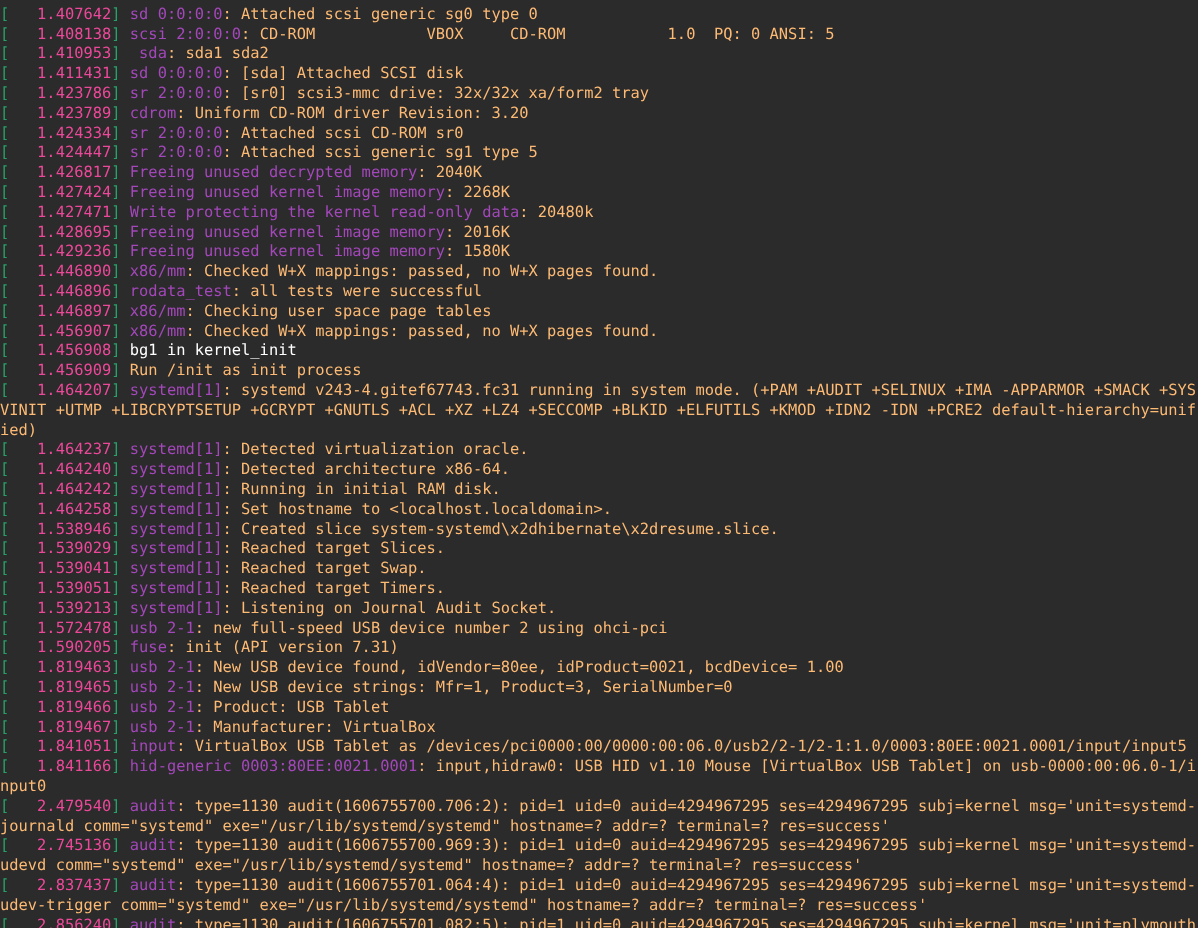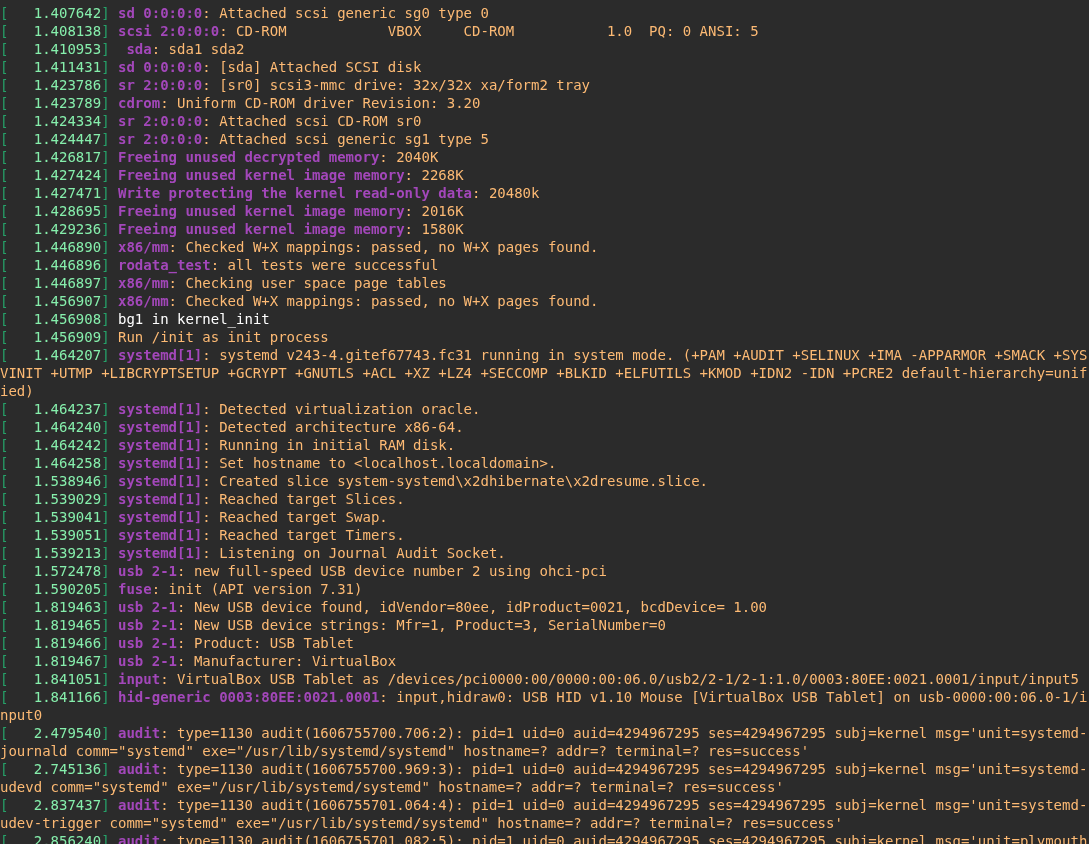--- a/index.html
+++ b/index.html
@@ -14,21 +14,21 @@
     height: 844px;
     overflow: hidden;
   }
   #term {
     padding: 4px 0 0 0;
     white-space: pre-wrap;
     word-break: break-all;
   }
   .line { }
   .br { color: #26a269; } 
-  .ts { color: #86efac; }
-  .src { color: #a347ba; font-weight: bold; }
+  .ts { color: #ec4899; }
+  .src { color: #a347ba; font-weight: normal; }
   .msg { color: #fdba74; }
   .bold { font-weight: normal; color: #ffffff; }
 </style>
 </head>
 <body>
 
 <div id="term"><div class="line"><span class="br">[</span><span class="ts">   1.407642</span><span class="br">] </span><span class="src">sd 0:0:0:0</span><span class="msg">: Attached scsi generic sg0 type 0</span></div><div class="line"><span class="br">[</span><span class="ts">   1.408138</span><span class="br">] </span><span class="src">scsi 2:0:0:0</span><span class="msg">: CD-ROM            VBOX     CD-ROM           1.0  PQ: 0 ANSI: 5</span></div><div class="line"><span class="br">[</span><span class="ts">   1.410953</span><span class="br">] </span><span class="src"> sda</span><span class="msg">: sda1 sda2</span></div><div class="line"><span class="br">[</span><span class="ts">   1.411431</span><span class="br">] </span><span class="src">sd 0:0:0:0</span><span class="msg">: [sda] Attached SCSI disk</span></div><div class="line"><span class="br">[</span><span class="ts">   1.423786</span><span class="br">] </span><span class="src">sr 2:0:0:0</span><span class="msg">: [sr0] scsi3-mmc drive: 32x/32x xa/form2 tray</span></div><div class="line"><span class="br">[</span><span class="ts">   1.423789</span><span class="br">] </span><span class="src">cdrom</span><span class="msg">: Uniform CD-ROM driver Revision: 3.20</span></div><div class="line"><span class="br">[</span><span class="ts">   1.424334</span><span class="br">] </span><span class="src">sr 2:0:0:0</span><span class="msg">: Attached scsi CD-ROM sr0</span></div><div class="line"><span class="br">[</span><span class="ts">   1.424447</span><span class="br">] </span><span class="src">sr 2:0:0:0</span><span class="msg">: Attached scsi generic sg1 type 5</span></div><div class="line"><span class="br">[</span><span class="ts">   1.426817</span><span class="br">] </span><span class="src">Freeing unused decrypted memory</span><span class="msg">: 2040K</span></div><div class="line"><span class="br">[</span><span class="ts">   1.427424</span><span class="br">] </span><span class="src">Freeing unused kernel image memory</span><span class="msg">: 2268K</span></div><div class="line"><span class="br">[</span><span class="ts">   1.427471</span><span class="br">] </span><span class="src">Write protecting the kernel read-only data</span><span class="msg">: 20480k</span></div><div class="line"><span class="br">[</span><span class="ts">   1.428695</span><span class="br">] </span><span class="src">Freeing unused kernel image memory</span><span class="msg">: 2016K</span></div><div class="line"><span class="br">[</span><span class="ts">   1.429236</span><span class="br">] </span><span class="src">Freeing unused kernel image memory</span><span class="msg">: 1580K</span></div><div class="line"><span class="br">[</span><span class="ts">   1.446890</span><span class="br">] </span><span class="src">x86/mm</span><span class="msg">: Checked W+X mappings: passed, no W+X pages found.</span></div><div class="line"><span class="br">[</span><span class="ts">   1.446896</span><span class="br">] </span><span class="src">rodata_test</span><span class="msg">: all tests were successful</span></div><div class="line"><span class="br">[</span><span class="ts">   1.446897</span><span class="br">] </span><span class="src">x86/mm</span><span class="msg">: Checking user space page tables</span></div><div class="line"><span class="br">[</span><span class="ts">   1.456907</span><span class="br">] </span><span class="src">x86/mm</span><span class="msg">: Checked W+X mappings: passed, no W+X pages found.</span></div><div class="line"><span class="br">[</span><span class="ts">   1.456908</span><span class="br">] </span><span class="bold">bg1 in kernel_init</span></div><div class="line"><span class="br">[</span><span class="ts">   1.456909</span><span class="br">] </span><span class="msg">Run /init as init process</span></div><div class="line"><span class="br">[</span><span class="ts">   1.464207</span><span class="br">] </span><span class="src">systemd[1]</span><span class="msg">: systemd v243-4.gitef67743.fc31 running in system mode. (+PAM +AUDIT +SELINUX +IMA -APPARMOR +SMACK +SYSVINIT +UTMP +LIBCRYPTSETUP +GCRYPT +GNUTLS +ACL +XZ +LZ4 +SECCOMP +BLKID +ELFUTILS +KMOD +IDN2 -IDN +PCRE2 default-hierarchy=unified)</span></div><div class="line"><span class="br">[</span><span class="ts">   1.464237</span><span class="br">] </span><span class="src">systemd[1]</span><span class="msg">: Detected virtualization oracle.</span></div><div class="line"><span class="br">[</span><span class="ts">   1.464240</span><span class="br">] </span><span class="src">systemd[1]</span><span class="msg">: Detected architecture x86-64.</span></div><div class="line"><span class="br">[</span><span class="ts">   1.464242</span><span class="br">] </span><span class="src">systemd[1]</span><span class="msg">: Running in initial RAM disk.</span></div><div class="line"><span class="br">[</span><span class="ts">   1.464258</span><span class="br">] </span><span class="src">systemd[1]</span><span class="msg">: Set hostname to &lt;localhost.localdomain&gt;.</span></div><div class="line"><span class="br">[</span><span class="ts">   1.538946</span><span class="br">] </span><span class="src">systemd[1]</span><span class="msg">: Created slice system-systemd\x2dhibernate\x2dresume.slice.</span></div><div class="line"><span class="br">[</span><span class="ts">   1.539029</span><span class="br">] </span><span class="src">systemd[1]</span><span class="msg">: Reached target Slices.</span></div><div class="line"><span class="br">[</span><span class="ts">   1.539041</span><span class="br">] </span><span class="src">systemd[1]</span><span class="msg">: Reached target Swap.</span></div><div class="line"><span class="br">[</span><span class="ts">   1.539051</span><span class="br">] </span><span class="src">systemd[1]</span><span class="msg">: Reached target Timers.</span></div><div class="line"><span class="br">[</span><span class="ts">   1.539213</span><span class="br">] </span><span class="src">systemd[1]</span><span class="msg">: Listening on Journal Audit Socket.</span></div><div class="line"><span class="br">[</span><span class="ts">   1.572478</span><span class="br">] </span><span class="src">usb 2-1</span><span class="msg">: new full-speed USB device number 2 using ohci-pci</span></div><div class="line"><span class="br">[</span><span class="ts">   1.590205</span><span class="br">] </span><span class="src">fuse</span><span class="msg">: init (API version 7.31)</span></div><div class="line"><span class="br">[</span><span class="ts">   1.819463</span><span class="br">] </span><span class="src">usb 2-1</span><span class="msg">: New USB device found, idVendor=80ee, idProduct=0021, bcdDevice= 1.00</span></div><div class="line"><span class="br">[</span><span class="ts">   1.819465</span><span class="br">] </span><span class="src">usb 2-1</span><span class="msg">: New USB device strings: Mfr=1, Product=3, SerialNumber=0</span></div><div class="line"><span class="br">[</span><span class="ts">   1.819466</span><span class="br">] </span><span class="src">usb 2-1</span><span class="msg">: Product: USB Tablet</span></div><div class="line"><span class="br">[</span><span class="ts">   1.819467</span><span class="br">] </span><span class="src">usb 2-1</span><span class="msg">: Manufacturer: VirtualBox</span></div><div class="line"><span class="br">[</span><span class="ts">   1.841051</span><span class="br">] </span><span class="src">input</span><span class="msg">: VirtualBox USB Tablet as /devices/pci0000:00/0000:00:06.0/usb2/2-1/2-1:1.0/0003:80EE:0021.0001/input/input5</span></div><div class="line"><span class="br">[</span><span class="ts">   1.841166</span><span class="br">] </span><span class="src">hid-generic 0003:80EE:0021.0001</span><span class="msg">: input,hidraw0: USB HID v1.10 Mouse [VirtualBox USB Tablet] on usb-0000:00:06.0-1/input0</span></div><div class="line"><span class="br">[</span><span class="ts">   2.479540</span><span class="br">] </span><span class="src">audit</span><span class="msg">: type=1130 audit(1606755700.706:2): pid=1 uid=0 auid=4294967295 ses=4294967295 subj=kernel msg='unit=systemd-journald comm="systemd" exe="/usr/lib/systemd/systemd" hostname=? addr=? terminal=? res=success'</span></div><div class="line"><span class="br">[</span><span class="ts">   2.745136</span><span class="br">] </span><span class="src">audit</span><span class="msg">: type=1130 audit(1606755700.969:3): pid=1 uid=0 auid=4294967295 ses=4294967295 subj=kernel msg='unit=systemd-udevd comm="systemd" exe="/usr/lib/systemd/systemd" hostname=? addr=? terminal=? res=success'</span></div><div class="line"><span class="br">[</span><span class="ts">   2.837437</span><span class="br">] </span><span class="src">audit</span><span class="msg">: type=1130 audit(1606755701.064:4): pid=1 uid=0 auid=4294967295 ses=4294967295 subj=kernel msg='unit=systemd-udev-trigger comm="systemd" exe="/usr/lib/systemd/systemd" hostname=? addr=? terminal=? res=success'</span></div><div class="line"><span class="br">[</span><span class="ts">   2.856240</span><span class="br">] </span><span class="src">audit</span><span class="msg">: type=1130 audit(1606755701.082:5): pid=1 uid=0 auid=4294967295 ses=4294967295 subj=kernel msg='unit=plymouth-start comm="systemd" exe="/usr/lib/systemd/systemd" hostname=? addr=? terminal=? res=success'</span></div></div>
 
 </body></html>

